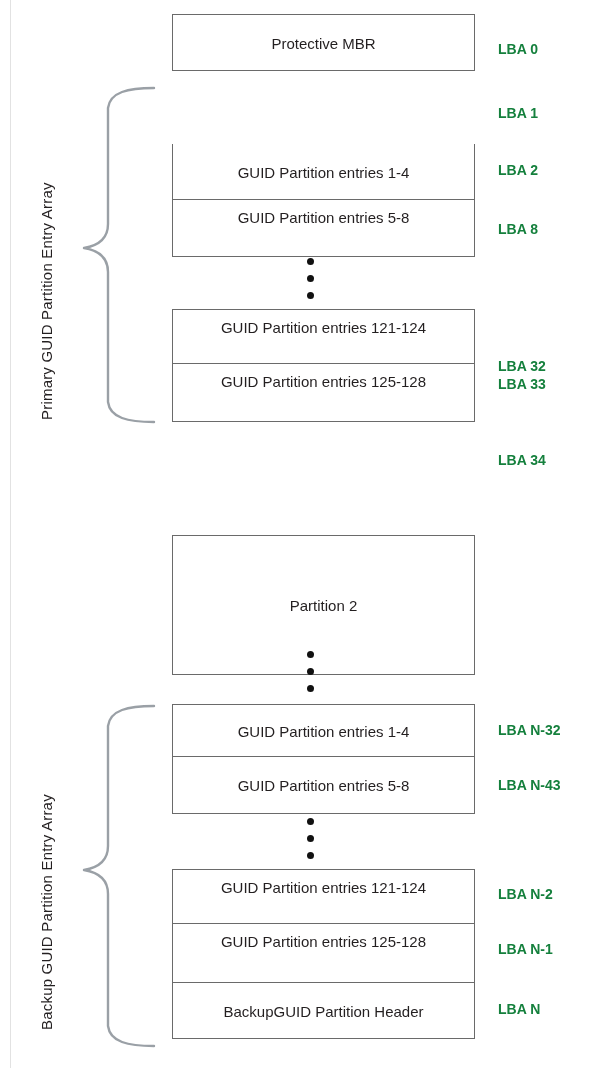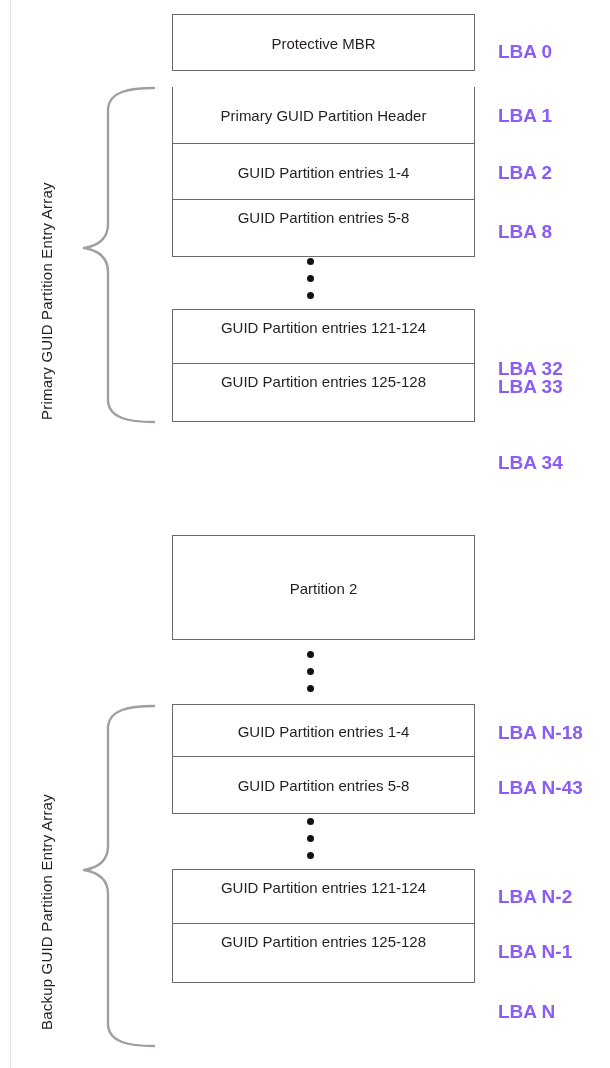--- a/index.html
+++ b/index.html
@@ -61,23 +61,23 @@
     color: #231f20;
     white-space: nowrap;
   }
   
   .block-label.top { top: 9px; }
   .block-label.mid { top: 50%; transform: translateY(-50%); }
   
   .lba {
     position: absolute;
     left: 498px;
-    font-size: 19px;
+    font-size: 14px;
     font-weight: bold;
-    color: #8b5cf6;
+    color: #15803d;
     white-space: nowrap;
   }
   
   .vdots {
     position: absolute;
     width: 14px;
     display: flex;
     flex-direction: column;
     align-items: center;
   }
@@ -116,23 +116,20 @@
              L 46 144
              C 46 160, 34 166, 22 168
              C 34 170, 46 176, 46 192
              L 46 324
              C 48 340, 66 344, 92 344" fill="none" stroke="#9aa0a6" stroke-width="2.4" stroke-linecap="round" stroke-linejoin="round"></path>
   </svg>
 
   <div class="block" style="top:14px; height:57px;">
     <span class="block-label mid">Protective MBR</span>
   </div>
-  <div class="block stacked-mid" style="top:87px; height:57px;">
-    <span class="block-label mid">Primary GUID Partition Header</span>
-  </div>
   <div class="block stacked-mid" style="top:144px; height:56px;">
     <span class="block-label mid">GUID Partition entries 1-4</span>
   </div>
   <div class="block stacked-mid" style="top:200px; height:57px;">
     <span class="block-label top">GUID Partition entries 5-8</span>
   </div>
 
   <div class="lba" style="top:41px;">LBA 0</div>
   <div class="lba" style="top:105px;">LBA 1</div>
   <div class="lba" style="top:162px;">LBA 2</div>
@@ -148,50 +145,53 @@
     <span class="block-label top">GUID Partition entries 121-124</span>
   </div>
   <div class="block stacked-mid" style="top:364px; height:58px;">
     <span class="block-label top">GUID Partition entries 125-128</span>
   </div>
 
   <div class="lba" style="top:326px;margin-top:32px;">LBA 32</div>
   <div class="lba" style="top:376px;">LBA 33</div>
   <div class="lba" style="top:452px;">LBA 34</div>
 
-  <div class="block" style="top:535px; height:105px;">
+  <div class="block" style="top:535px; height:140px;">
     <span class="block-label mid">Partition 2</span>
   </div>
 
   <div class="vdots" style="left:303px; top:651px;">
     <i style="margin-bottom:10px;"></i>
       <i style="margin-bottom:10px;"></i>
       <i></i>
   </div>
 
   <div class="block" style="top:704px; height:53px;">
     <span class="block-label mid">GUID Partition entries 1-4</span>
   </div>
   <div class="block stacked-mid" style="top:757px; height:57px;">
     <span class="block-label mid">GUID Partition entries 5-8</span>
   </div>
 
-  <div class="lba" style="top:722px;">LBA N-18</div>
+  <div class="lba" style="top:722px;">LBA N-32</div>
   <div class="lba" style="top:777px;">LBA N-43</div>
 
   <div class="vdots" style="left:303px; top:818px;">
     <i style="margin-bottom:10px;"></i>
       <i style="margin-bottom:10px;"></i>
       <i></i>
   </div>
 
   <div class="block" style="top:869px; height:55px;">
     <span class="block-label top">GUID Partition entries 121-124</span>
   </div>
   <div class="block stacked-mid" style="top:924px; height:59px;">
     <span class="block-label top">GUID Partition entries 125-128</span>
   </div>
+  <div class="block stacked-mid" style="top:983px; height:56px;">
+    <span class="block-label mid">BackupGUID Partition Header</span>
+  </div>
 
   <div class="lba" style="top:886px;">LBA N-2</div>
   <div class="lba" style="top:941px;text-align:center;">LBA N-1</div>
   <div class="lba" style="top:1001px;">LBA N</div>
 
 </div>
 
 </body></html>

